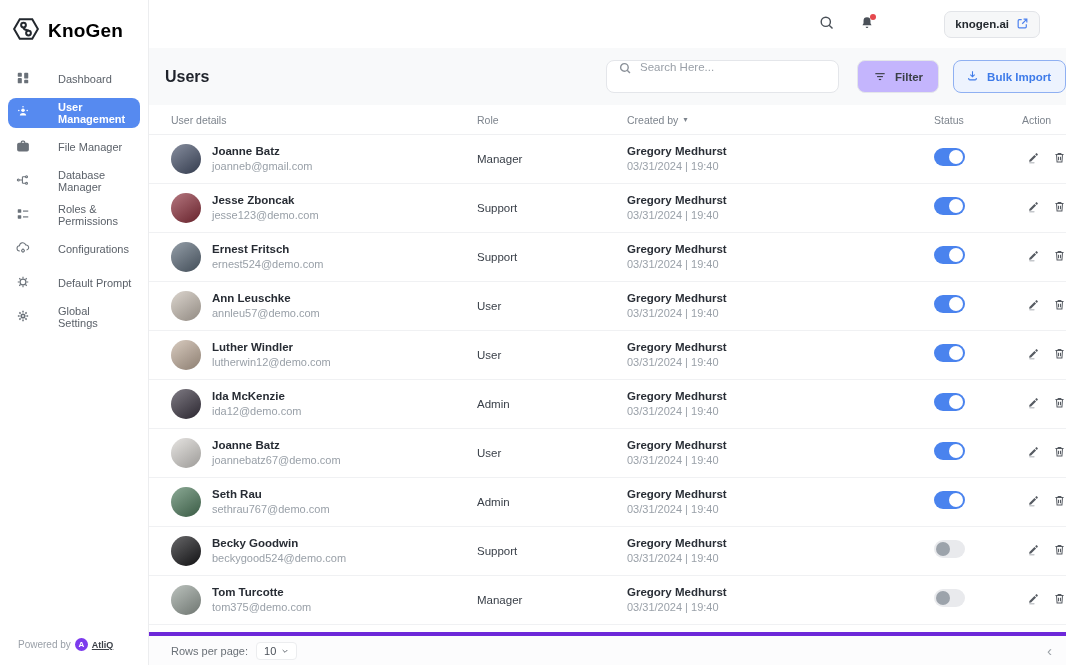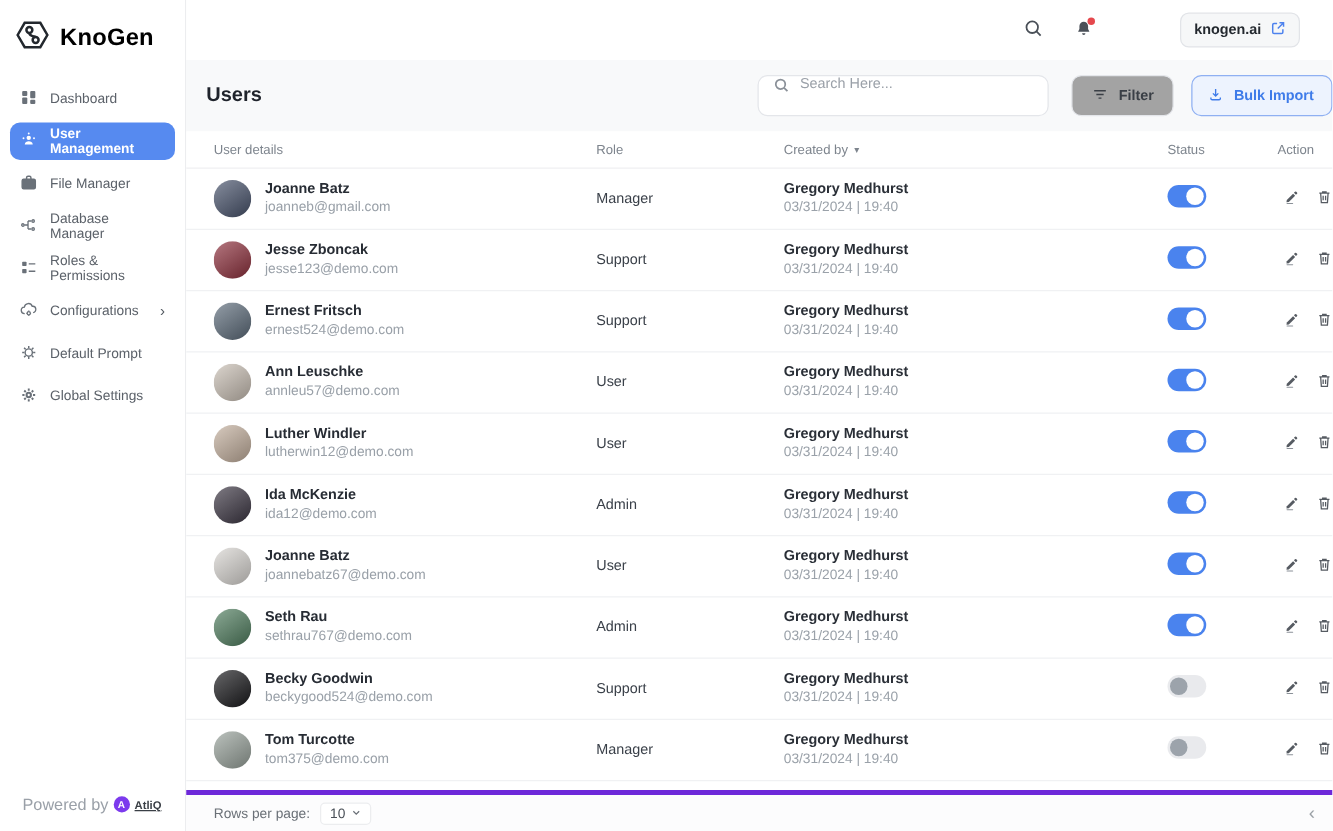--- a/index.html
+++ b/index.html
@@ -5,43 +5,43 @@
   * { margin:0; padding:0; box-sizing:border-box; }
   html,body { width:1066px; height:665px; overflow:hidden; }
   body { font-family:"Liberation Sans", sans-serif; background:#fff; color:#24292F; }
   .app { display:flex; width:1066px; height:665px; }
 
   
   .sidebar { width:149px; min-width:149px; height:665px; background:#fff; border-right:1px solid #ECEDEF; display:flex; flex-direction:column; }
   .brand { display:flex; align-items:center; gap:7px; padding:13px 0 0 11px; height:48px; }
   .brand-text { font-size:19px; font-weight:800; color:#000000; letter-spacing:.2px; }
   .nav { margin-top:14px; display:flex; flex-direction:column; }
-  .nav-item { display:flex; align-items:center; gap:10px; height:30px; margin:2px 8px; padding:0 8px; border-radius:8px; font-size:11px; color:#5B6169; cursor:pointer; }
+  .nav-item { display:flex; align-items:center; gap:28px; height:30px; margin:2px 8px; padding:0 8px; border-radius:8px; font-size:11px; color:#5B6169; cursor:pointer; }
   .nav-item svg { flex:0 0 auto; }
   .nav-item .chev { margin-left:auto; font-size:12px; color:#555B63; }
   .nav-item.active { background:#568AF0; color:#fff; font-weight:600; }
   .powered { margin-top:auto; display:flex; align-items:center; gap:4px; padding:0 0 14px 18px; }
-  .powered-label { font-size:13px; color:#9AA0A8; }
+  .powered-label { font-size:10px; color:#9AA0A8; }
   .powered-logo { width:13px; height:13px; border-radius:50%; background:#7C3AED; color:#fff; font-size:8px; font-weight:700; display:flex; align-items:center; justify-content:center; }
   .powered-brand { font-size:9px; font-weight:700; color:#3A3F46; text-decoration:underline; }
 
   
   .main { flex:1; display:flex; flex-direction:column; }
   .topbar { height:48px; background:#fff; display:flex; align-items:center; justify-content:flex-end; gap:24px; padding-right:26px; }
   .icon-btn { background:none; border:none; cursor:pointer; display:flex; align-items:center; position:relative; }
   .bell-dot { position:absolute; top:-1px; right:-1px; width:6px; height:6px; border-radius:50%; background:#E5484D; }
   .ext-btn { display:flex; align-items:center; gap:7px; background:#F6F7F8; border:1px solid #E2E4E8; border-radius:7px; padding:5px 10px; font-size:11.5px; font-weight:600; color:#24292F; cursor:pointer;margin-left:45px; }
 
   .content { flex:1; background:#F8F9FA; display:flex; flex-direction:column; }
   .content-header { height:57px; display:flex; align-items:center; padding-left:16px; }
   .page-title { font-size:16px; font-weight:800; color:#1F232B; }
   .search-box { margin-left:auto; width:233px; height:33px; background:#fff; border:1px solid #E4E6EA; border-radius:8px; display:flex; align-items:flex-start; gap:8px; padding:0 11px; }
   .search-box input { border:none; outline:none; flex:1; font-size:11.5px; color:#3A3F46; background:transparent; font-family:inherit; }
   .search-box input::placeholder { color:#9AA0A8; }
-  .filter-btn { margin-left:18px; height:33px; display:flex; align-items:center; gap:8px; background:#a3a3a3; border:1px solid #E4E6EA; border-radius:8px; padding:0 15px; font-size:11.5px; font-weight:600; color:#3A3F46; cursor:pointer; }
+  .filter-btn { margin-left:18px; height:33px; display:flex; align-items:center; gap:8px; background:#c4b5fd; border:1px solid #E4E6EA; border-radius:8px; padding:0 15px; font-size:11.5px; font-weight:600; color:#3A3F46; cursor:pointer; }
   .bulk-btn { margin-left:14px; height:33px; display:flex; align-items:center; gap:8px; background:#EDF3FE; border:1px solid #8FB0F2; border-radius:8px; padding:0 14px 0 12px; font-size:11.5px; font-weight:600; color:#3E7BE9; cursor:pointer; white-space:nowrap; }
 
   
   .table { background:#fff; flex:1; display:flex; flex-direction:column; }
   .grid-row { display:grid; grid-template-columns:306px 150px 307px 88px 1fr; padding-left:22px; align-items:center; }
   .thead { height:30px; border-bottom:1px solid #EFF0F2; font-size:10.5px; color:#7D848D; }
   .thead .hcell { display:flex; align-items:center; gap:5px; }
   .sort-ind { font-size:8px; color:#7D848D; }
   .trow { height:49px; border-bottom:1px solid #F0F1F3; }
   .user-cell { display:flex; align-items:center; gap:11px; }

